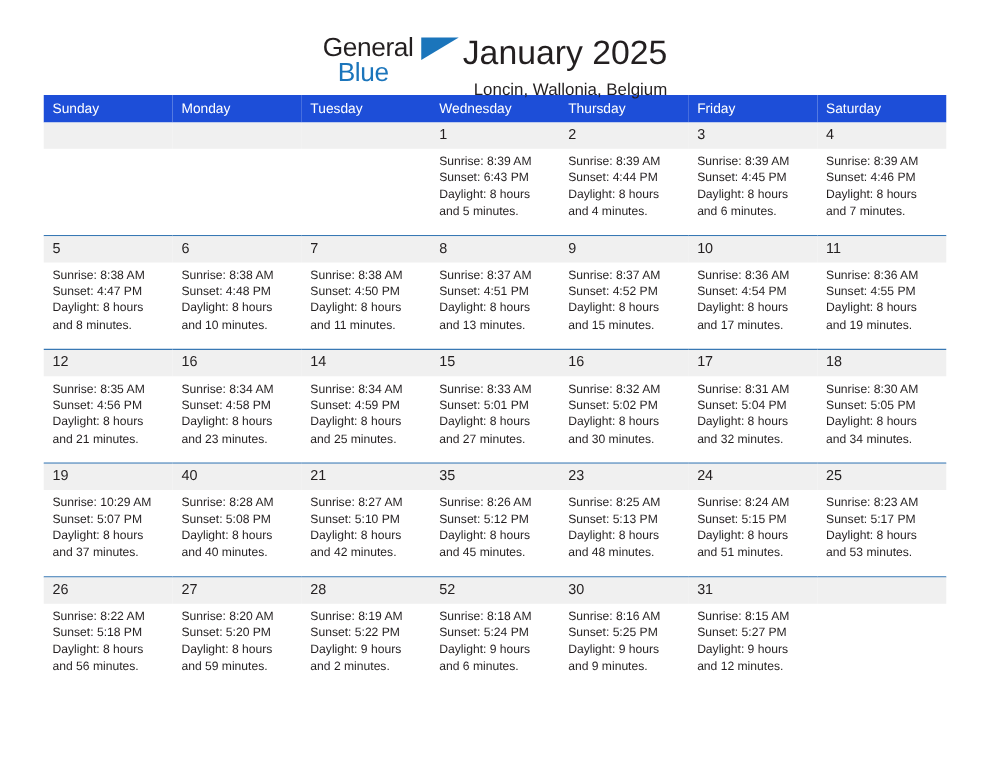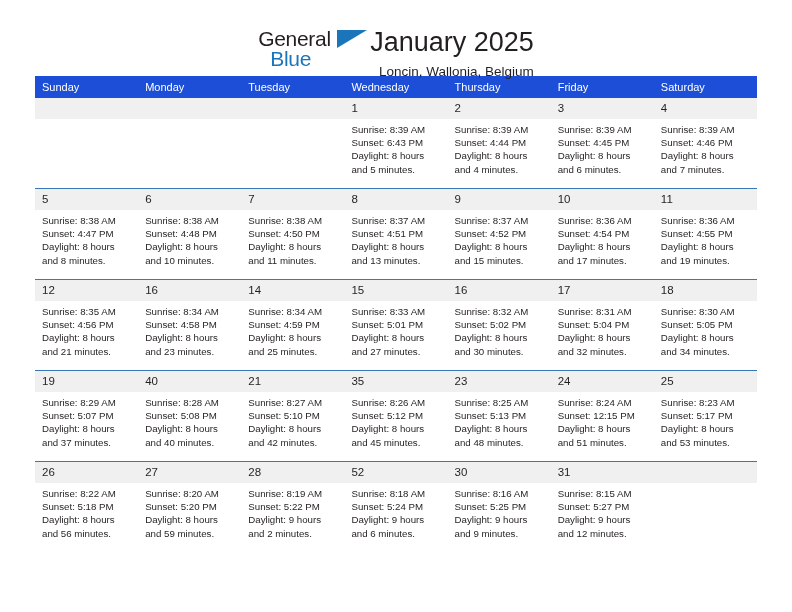--- a/index.html
+++ b/index.html
@@ -412,21 +412,21 @@
                 <div>and 34 minutes.</div>
               </div>
             </div>
           </td>
         </tr>
         <tr class="week-row">
           <td>
             <div class="cell">
               <div class="daynum">19</div>
               <div class="info">
-                <div>Sunrise: 8:29 AM</div>
+                <div>Sunrise: 10:29 AM</div>
                 <div>Sunset: 5:07 PM</div>
                 <div>Daylight: 8 hours</div>
                 <div>and 37 minutes.</div>
               </div>
             </div>
           </td>
           <td>
             <div class="cell">
               <div class="daynum">40</div>
               <div class="info">
@@ -468,21 +468,21 @@
                 <div>Daylight: 8 hours</div>
                 <div>and 48 minutes.</div>
               </div>
             </div>
           </td>
           <td>
             <div class="cell">
               <div class="daynum">24</div>
               <div class="info">
                 <div>Sunrise: 8:24 AM</div>
-                <div>Sunset: 12:15 PM</div>
+                <div>Sunset: 5:15 PM</div>
                 <div>Daylight: 8 hours</div>
                 <div>and 51 minutes.</div>
               </div>
             </div>
           </td>
           <td>
             <div class="cell">
               <div class="daynum">25</div>
               <div class="info">
                 <div>Sunrise: 8:23 AM</div>

